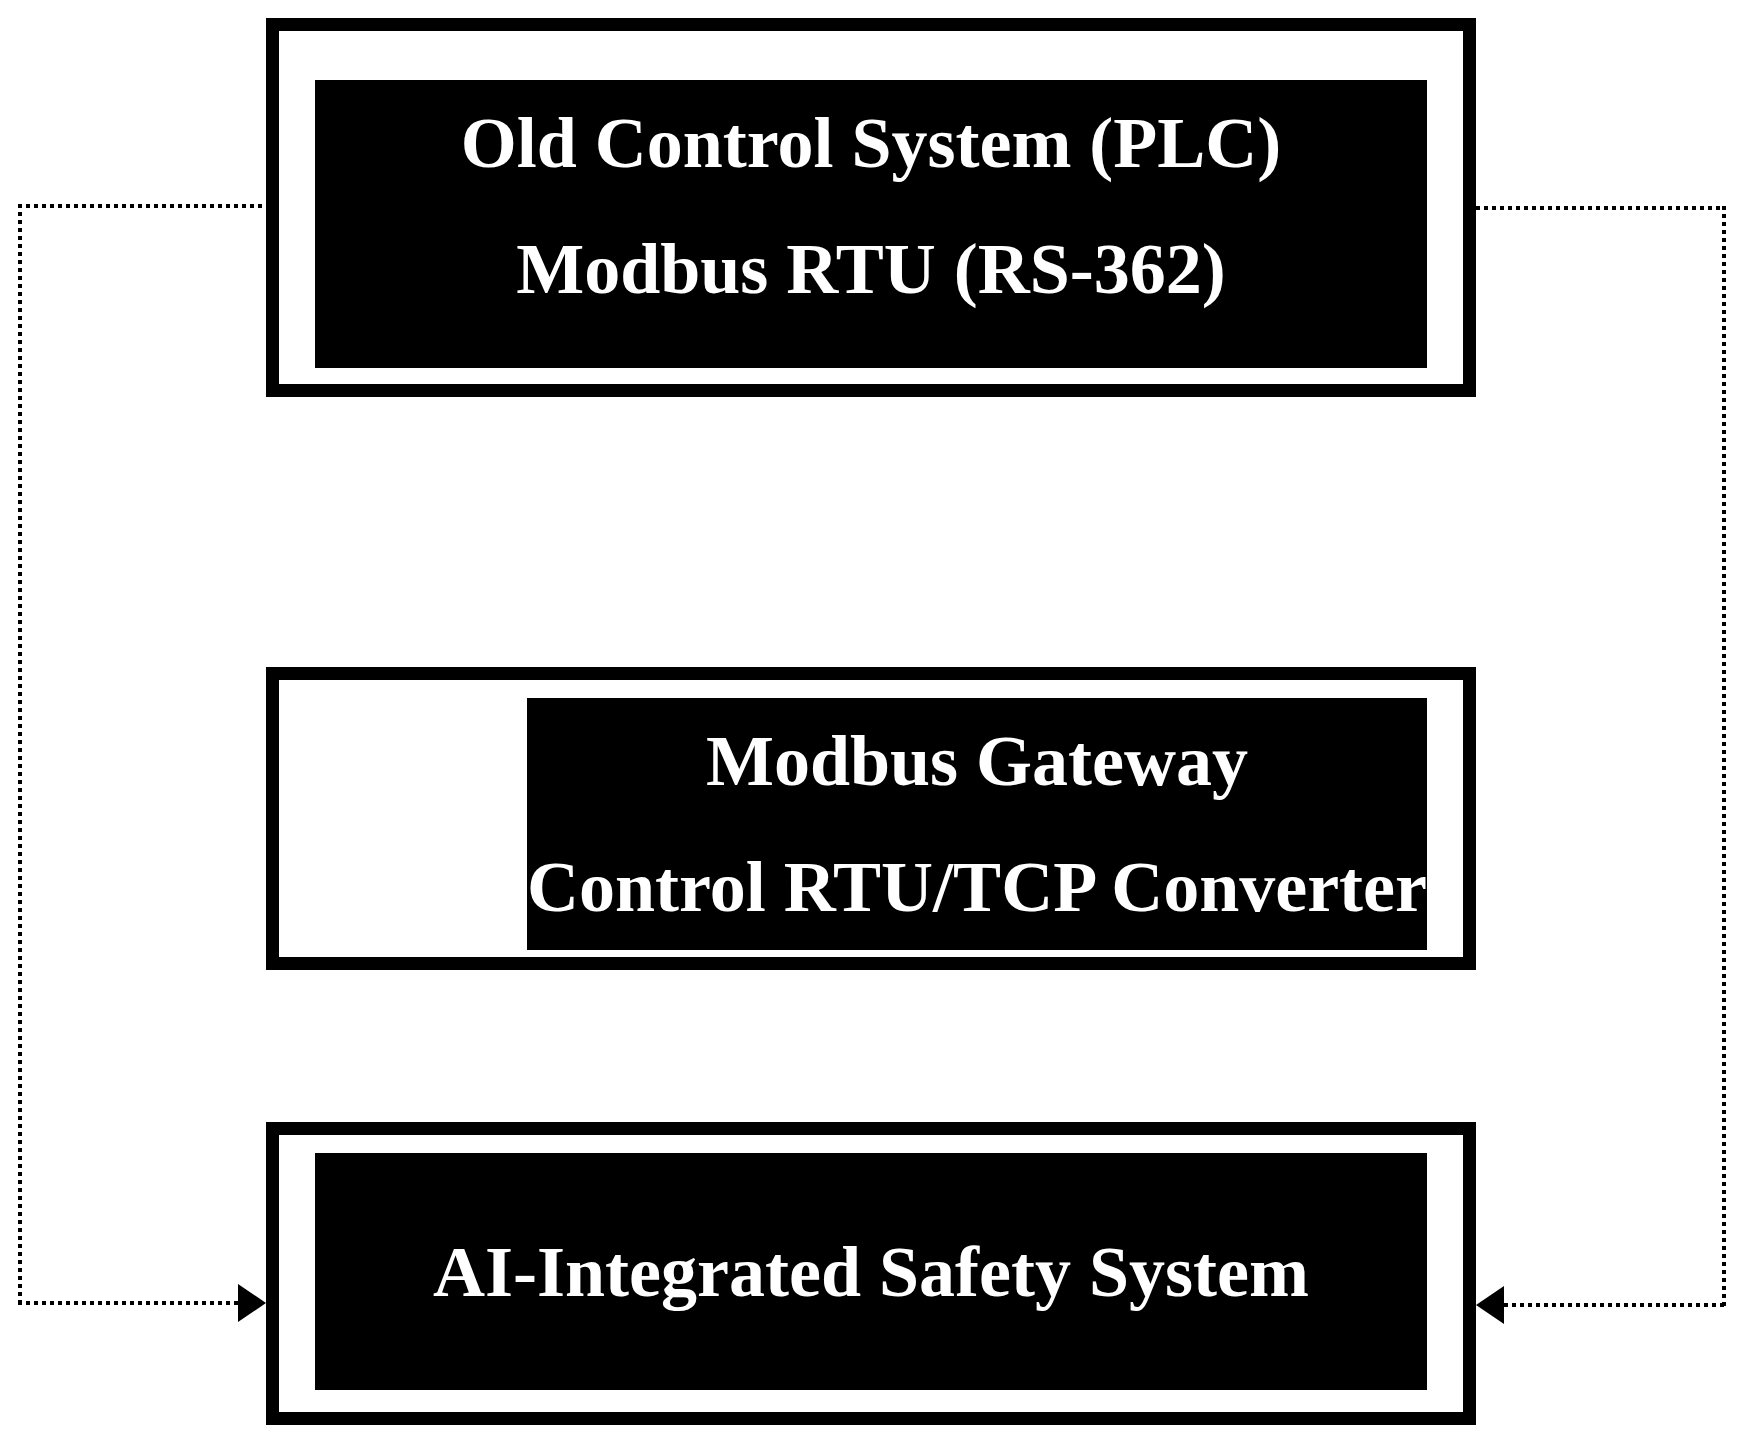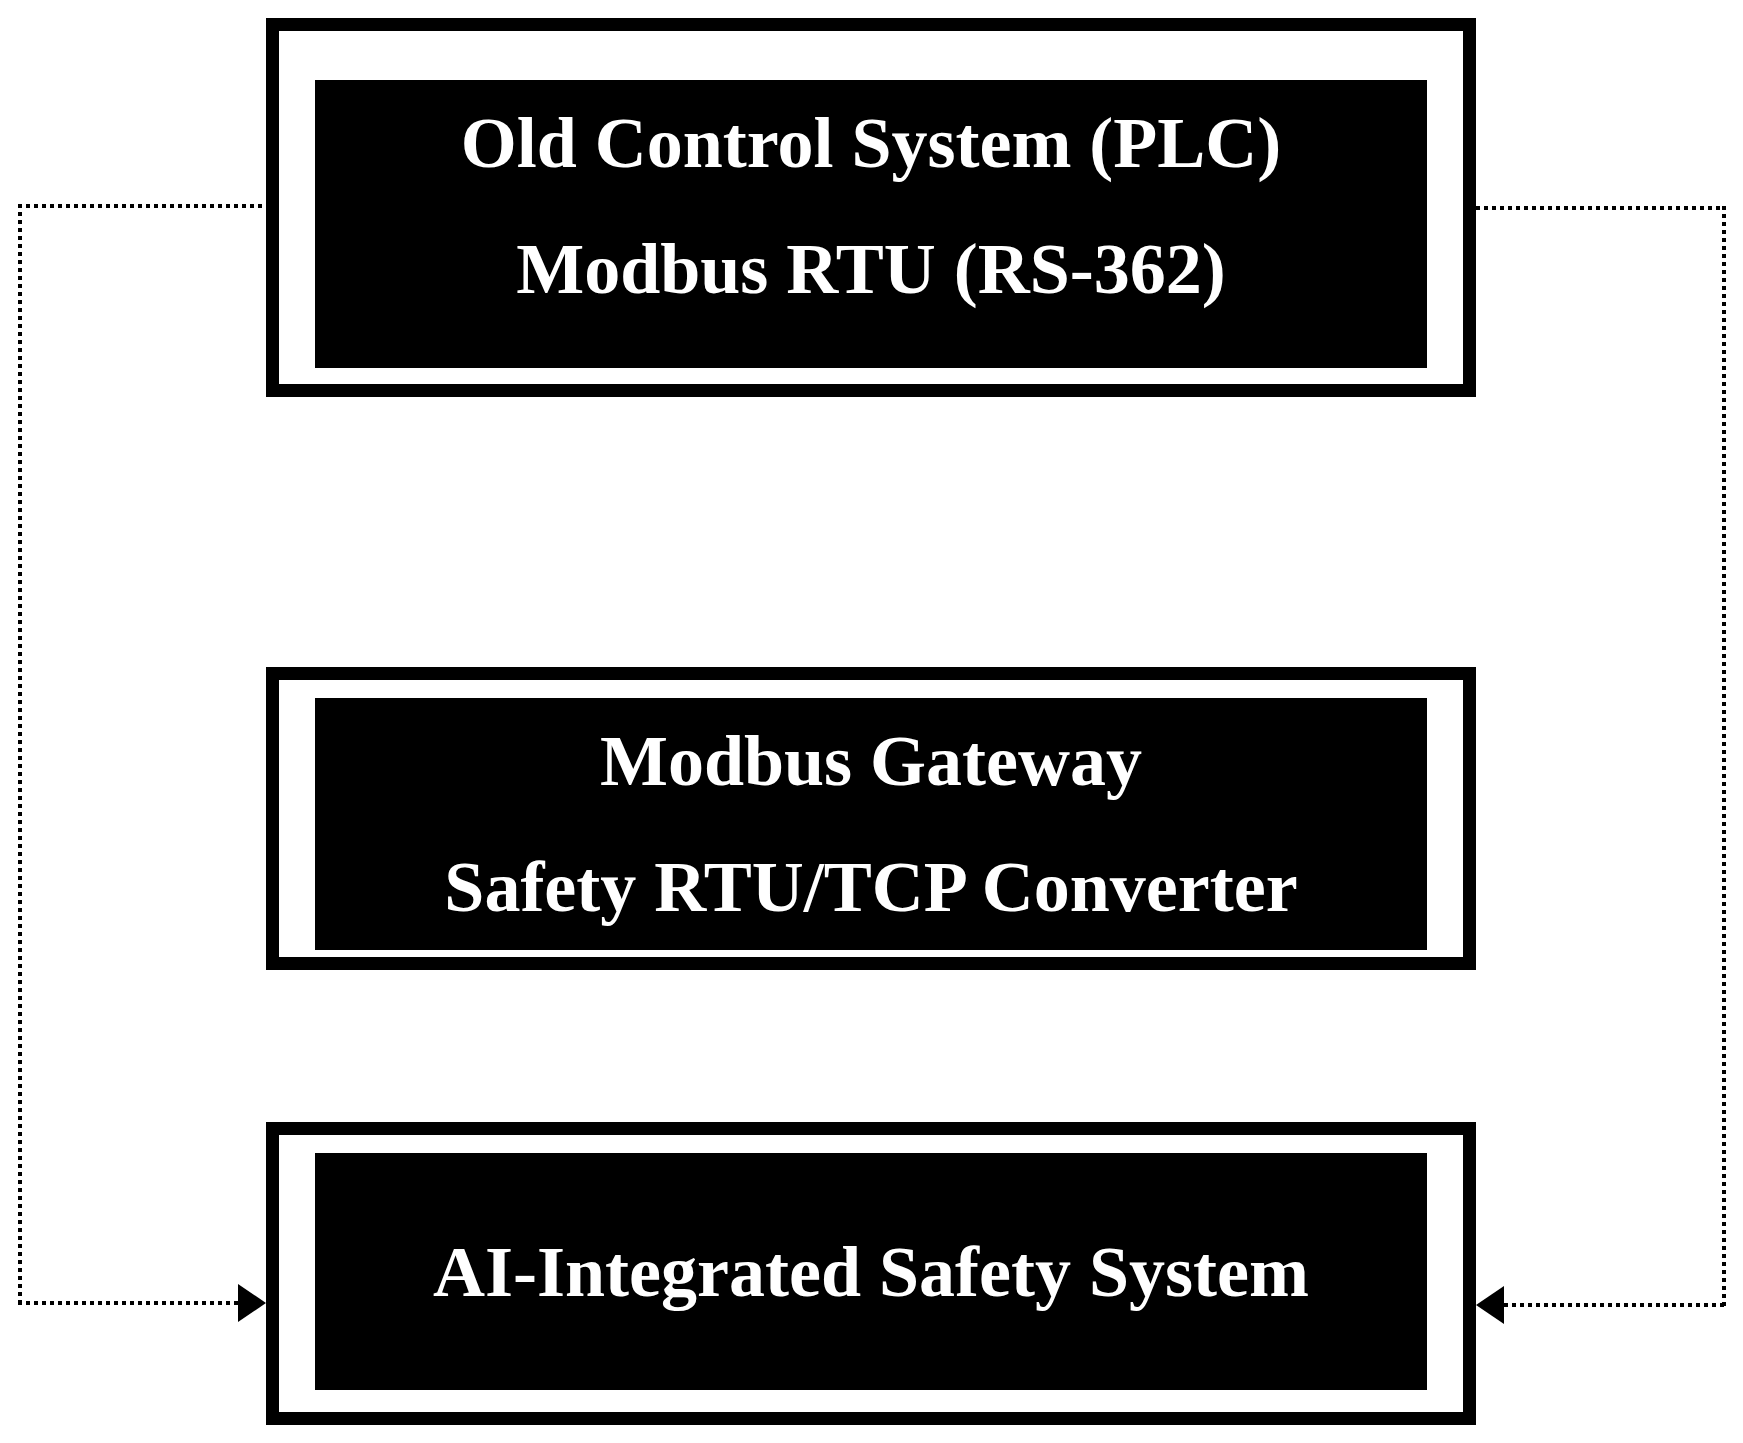--- a/index.html
+++ b/index.html
@@ -21,21 +21,21 @@
     position: absolute;
     left: 266px;
     width: 1210px;
     box-sizing: border-box;
     border: 13px solid #000000;
     background: #ffffff;
     display: flex;
     flex-direction: column;
   }
   .box-top    { top: 18px;   height: 379px; padding: 49px 36px 22px; }
-  .box-middle { top: 667px;  height: 303px; padding: 18px 36px 24px; }
+  .box-middle { top: 667px;  height: 303px; padding: 18px 36px 24px; align-items: flex-end; }
   .box-bottom { top: 1122px; height: 303px; padding: 18px 36px 22px; }
 
   .box-inner {
     flex: 1;
     background: #000000;
     color: #ffffff;
     display: flex;
     flex-direction: column;
     justify-content: center;
     text-align: center;
@@ -92,21 +92,21 @@
   <div class="box box-top">
     <div class="box-inner">
       <div class="box-line">Old Control System (PLC)</div>
       <div class="box-line">Modbus RTU (RS-362)</div>
     </div>
   </div>
 
   <div class="box box-middle">
     <div class="box-inner">
       <div class="box-line">Modbus Gateway</div>
-      <div class="box-line">Safety RTU/TCP Converter</div>
+      <div class="box-line">Control RTU/TCP Converter</div>
     </div>
   </div>
 
   <div class="box box-bottom">
     <div class="box-inner">
       <div class="box-line">AI-Integrated Safety System</div>
     </div>
   </div>
 
 </div>

